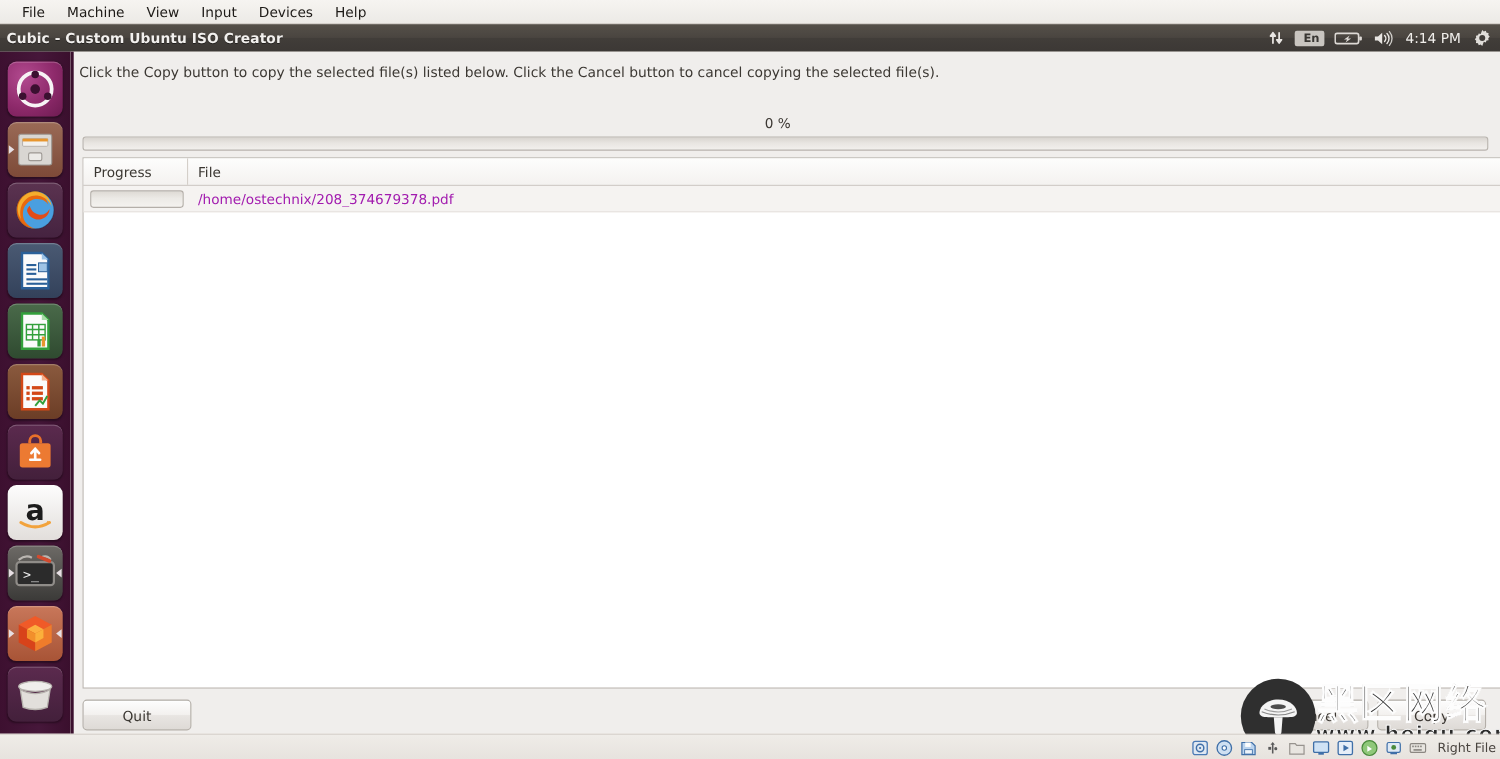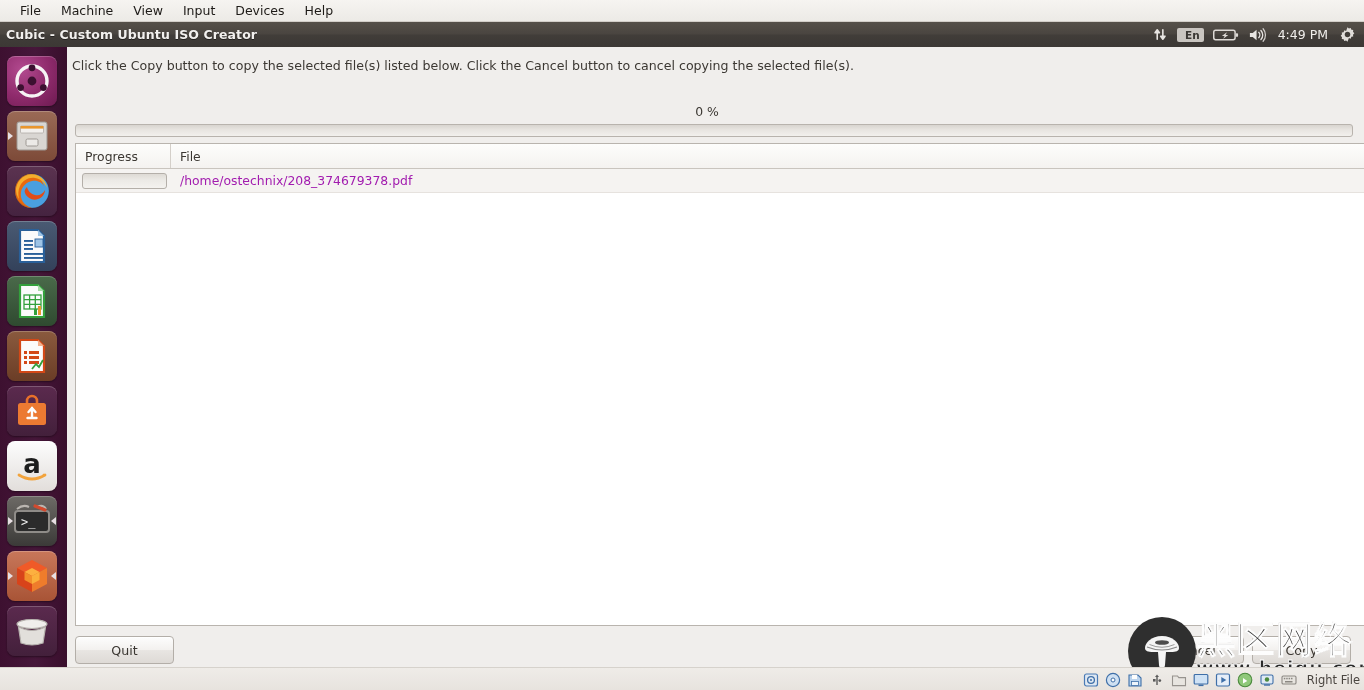--- a/index.html
+++ b/index.html
@@ -208,21 +208,21 @@
         </svg>
       </div>
       <div class="tray-item">
         <svg width="19" height="16" viewBox="0 0 20 16">
           <path d="M2 6 h3 L9 2.5 v11 L5 10 H2 Z" fill="#e8e5e2"></path>
           <path d="M11.3 5.2 a4 4 0 0 1 0 5.6" fill="none" stroke="#e8e5e2" stroke-width="1.4" stroke-linecap="round"></path>
           <path d="M13.6 3.2 a7 7 0 0 1 0 9.6" fill="none" stroke="#e8e5e2" stroke-width="1.4" stroke-linecap="round"></path>
           <path d="M15.9 1.4 a10 10 0 0 1 0 13.2" fill="none" stroke="#e8e5e2" stroke-width="1.3" stroke-linecap="round" opacity=".85"></path>
         </svg>
       </div>
-      <div class="tray-clock">4:49 PM</div>
+      <div class="tray-clock">4:14 PM</div>
       <div class="tray-item">
         <svg width="17" height="17" viewBox="0 0 18 18">
           <path d="M9 1.3 l1.5 1.4 1.9-.7 .7 1.9 2 .3 -.3 2 1.4 1.5 -1.4 1.5 .3 2 -2 .3 -.7 1.9 -1.9-.7 L9 16.7 7.5 15.3 5.6 16 4.9 14.1 2.9 13.8 3.2 11.8 1.8 10.3 3.2 8.8 2.9 6.8 4.9 6.5 5.6 4.6 7.5 5.3 Z" fill="#e0ddd9"></path>
           <circle cx="9" cy="9" r="2.9" fill="#413d39"></circle>
         </svg>
       </div>
     </div>
   </div>
 
   <div class="launcher">

